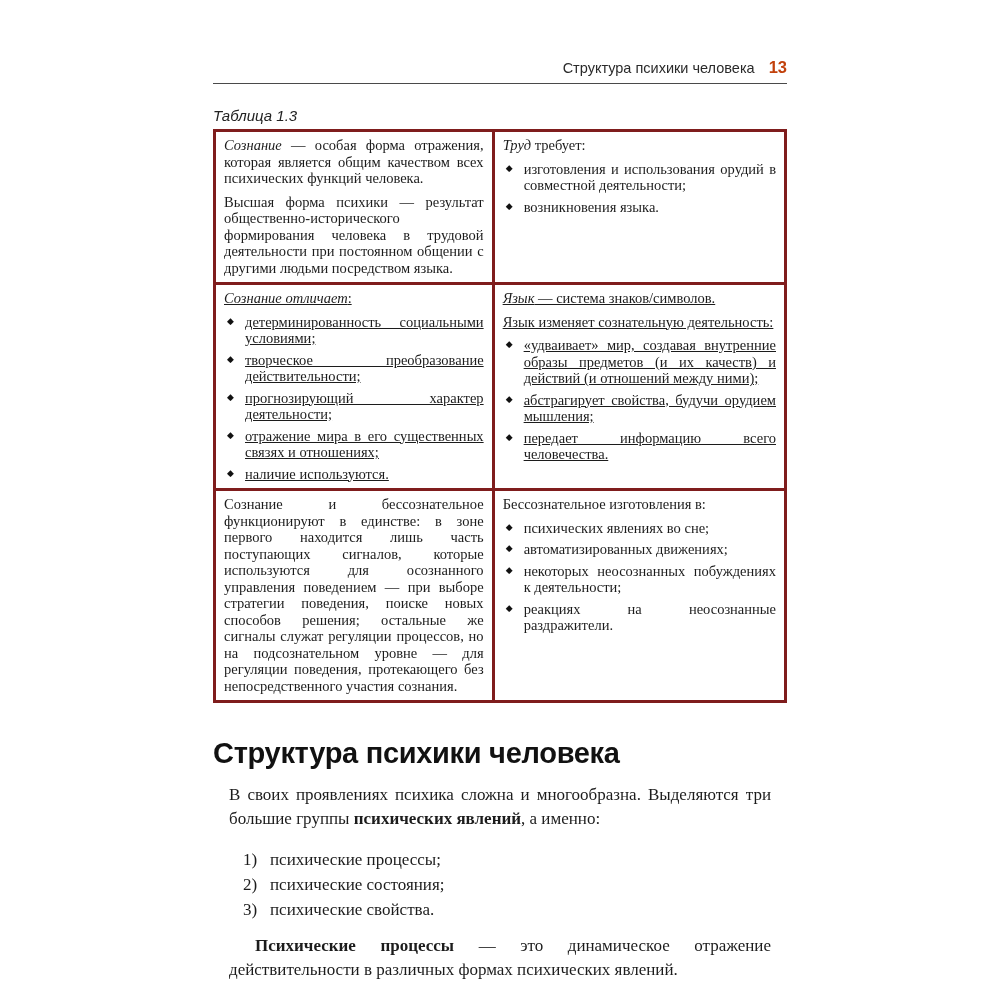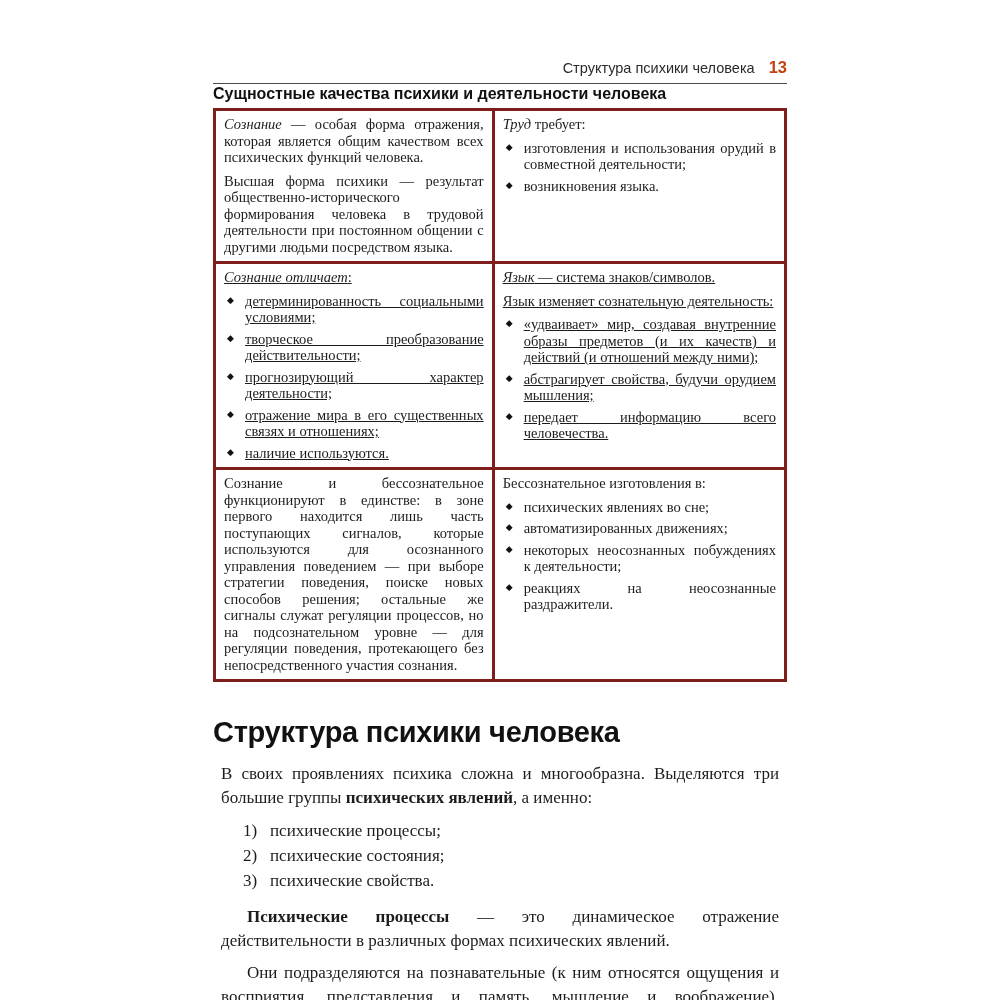--- a/index.html
+++ b/index.html
@@ -44,21 +44,21 @@
   .di { position:absolute; left:3px; top:3px; font-size:9px; line-height:1; color:#111; }
 
   
   .section-heading {
     font-family:"Liberation Sans", sans-serif; font-weight:bold;
     font-size:29px; letter-spacing:-0.3px; color:#111;
     margin:34px 0 0 0;
   }
   .body-p {
     font-family:"Liberation Serif", serif; font-size:17px; line-height:24px;
-    margin:8px; text-align:justify; color:#1c1c1c;
+    margin:16px; text-align:justify; color:#1c1c1c;
   }
   .p-first { margin-top:13px; }
   .indent { text-indent:26px; }
   .mt { margin-top:12px; }
   ol.num-list {
     list-style:none; margin:2px 0 0 0; padding:0;
     font-family:"Liberation Serif", serif; font-size:17px; line-height:25px; color:#1c1c1c;
   }
   ol.num-list li { position:relative; padding-left:57px; }
   ol.num-list .num { position:absolute; left:30px; }
@@ -68,21 +68,21 @@
 <body>
 
 <div class="page">
   <div class="content">
 
     <header class="running-head">
       <span class="rh-title">Структура психики человека</span>
       <span class="rh-page">13</span>
     </header>
 
-    <div class="table-title">Сущностные качества психики и деятельности человека</div>
+    <div class="table-caption">Таблица 1.3</div>
 
     <table class="qual-table">
       <colgroup>
           <col class="col-left">
           <col class="col-right">
         </colgroup>
       <tbody>
         <tr class="r1">
           <td>
             <p class="cell-p"><em>Сознание</em><span> — особая форма отражения, которая является общим качеством всех психических функций человека.</span></p>

